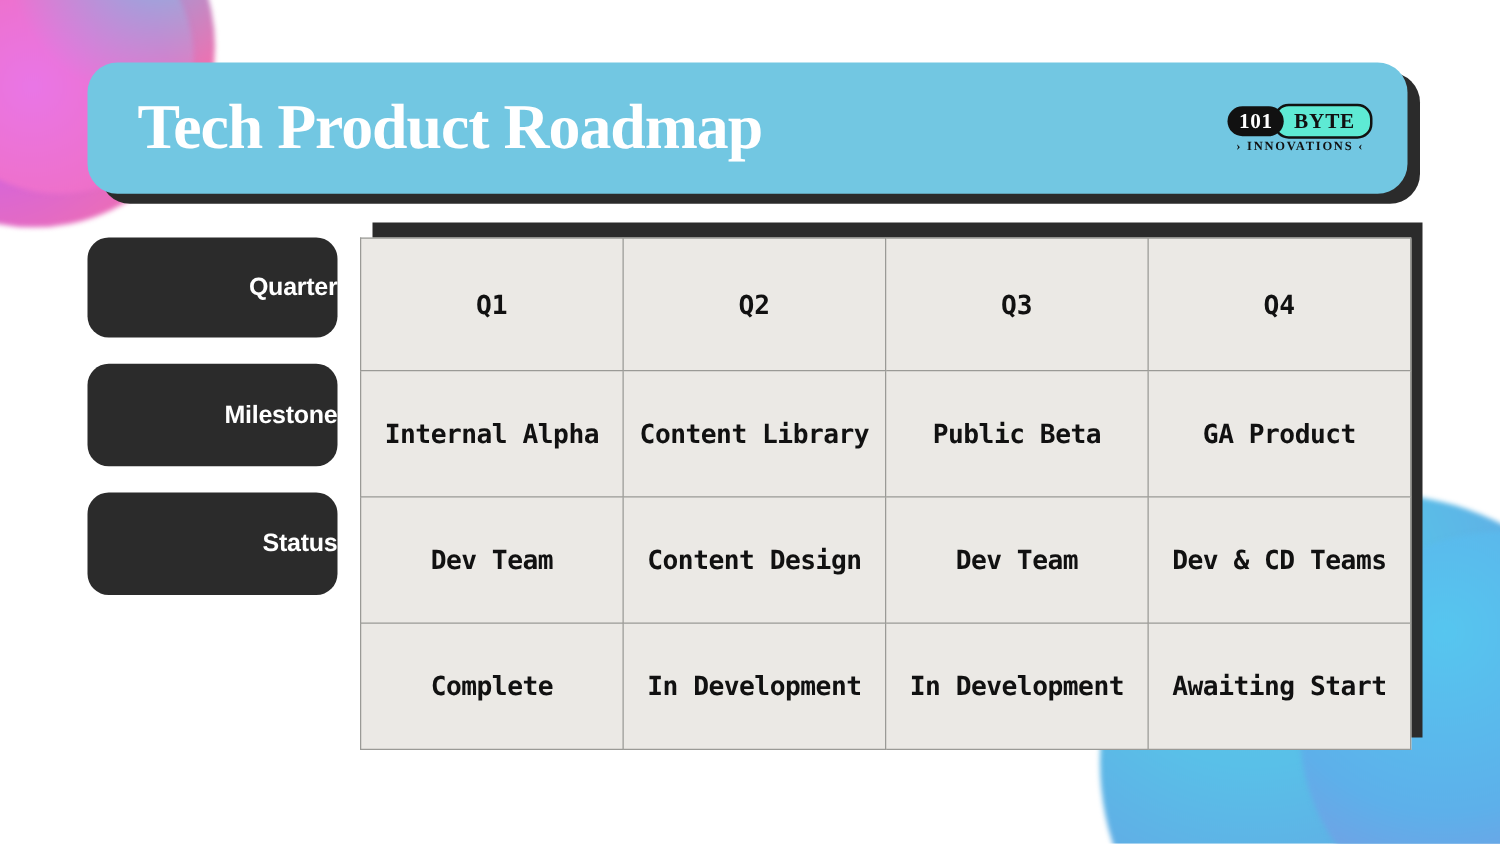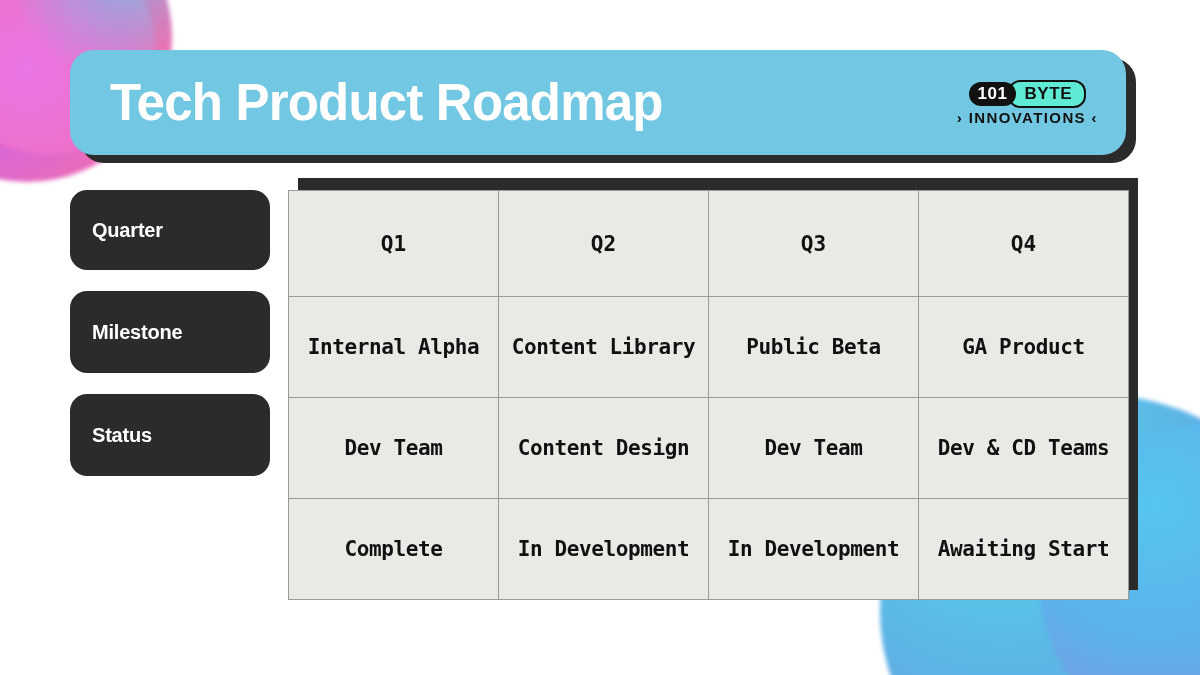--- a/index.html
+++ b/index.html
@@ -58,20 +58,21 @@
     border-radius:24px;
   }
   #header-banner {
     position:absolute;
     left:70px; top:50px;
     width:1056px; height:105px;
     background:#72c7e2;
     border-radius:24px;
     display:flex; align-items:center;
     padding:0 28px 0 40px;
+    font-family:Liberation Serif, serif;
   }
   #page-title {
     color:#ffffff;
     font-size:51px;
     font-weight:700;
     letter-spacing:-0.8px;
     line-height:1;
     white-space:nowrap;
     flex:1;
   }
@@ -93,40 +94,41 @@
     font-size:17px; font-weight:700;
     letter-spacing:0.6px;
     padding:3px 12px 4px 14px;
     border:2px solid #111111;
     border-radius:12px;
     line-height:1;
     margin-left:-8px;
   }
   #logo-sub {
     color:#111111;
-    font-size:15px;
+    font-size:10px;
     font-weight:700;
     letter-spacing:1.4px;
     line-height:1;
     white-space:nowrap;
   }
 
   
   #row-labels {
     position:absolute;
     left:70px; top:190px;
     width:200px;
   }
   .row-label {
     width:200px;
     background:#2b2b2b;
     border-radius:17px;
     display:flex; align-items:center;
     padding-left:22px;
     margin-bottom:21px;
+    justify-content:flex-end;
   }
   .row-label span {
     color:#ffffff;
     font-size:20px;
     font-weight:700;
     letter-spacing:-0.2px;
     line-height:1;
   }
   #label-0 { height:80px; }
   #label-1 { height:82px; }

